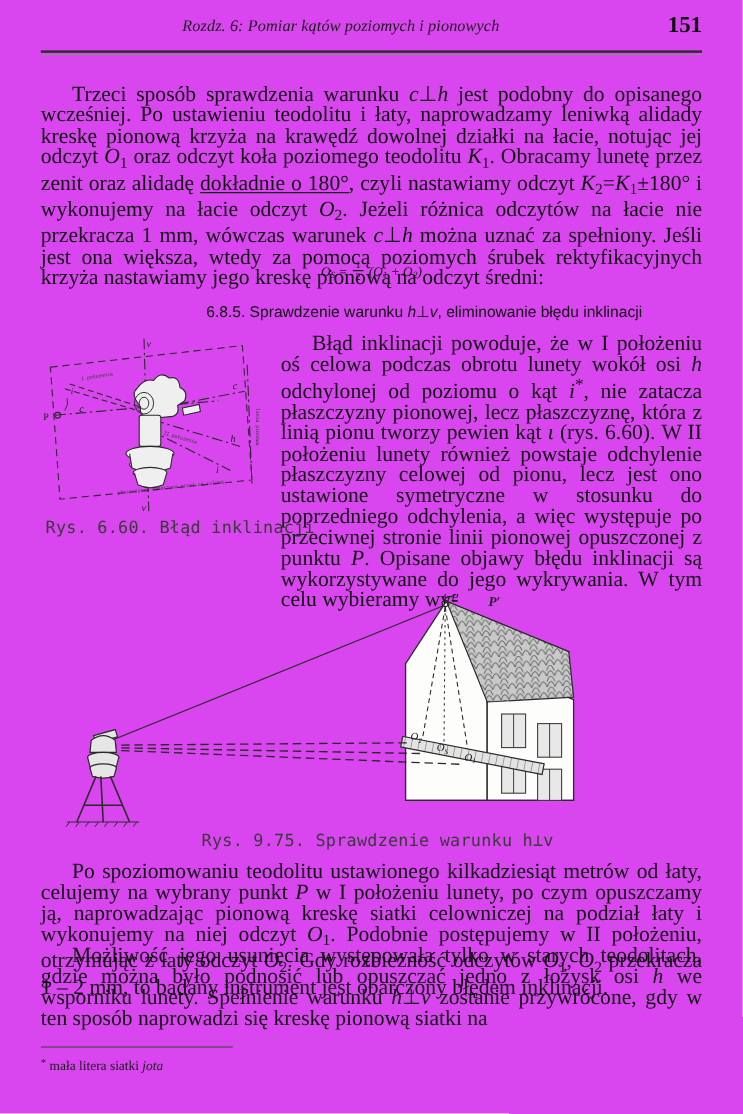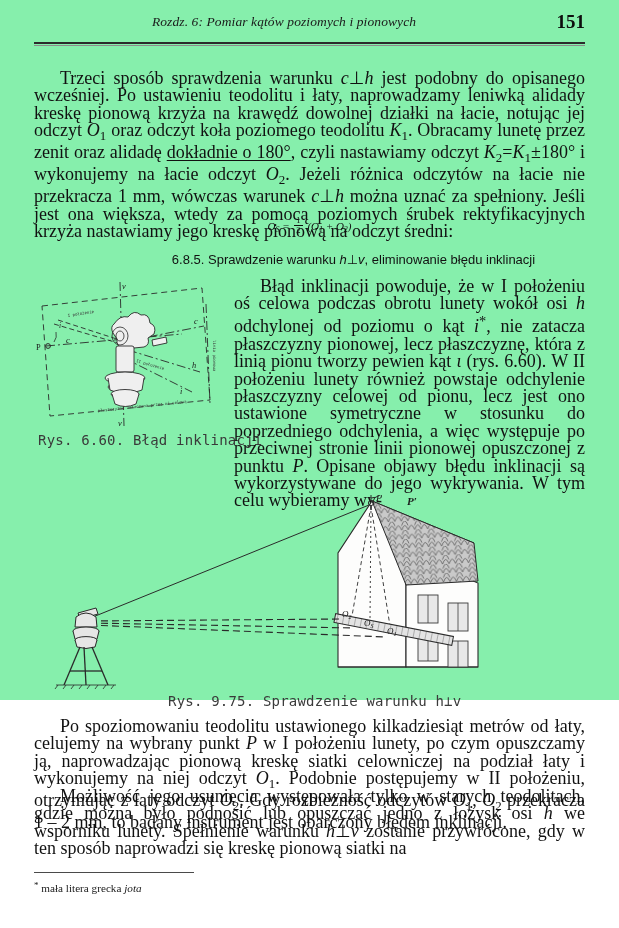--- a/index.html
+++ b/index.html
@@ -11,22 +11,22 @@
     width: 619px;
     height: 928px;
     position: relative;
     font-family: "Liberation Serif", serif;
     color: #111111;
     overflow: hidden;
   }
   .page {
     position: relative;
     width: 619px;
-    height: 700px;
-    background: #86efac;
+    height: 928px;
+    background: #d946ef;
   }
 
   
   .runhead {
     position: absolute;
     left: 34px;
     top: 14px;
     width: 551px;
     height: 30px;
   }
@@ -374,16 +374,16 @@
   <div class="para indent" style="left:34px; top:788px; width:551px;">
     Możliwość jego usunięcia występowała tylko w starych teodolitach, gdzie można było
     podnosić lub opuszczać jedno z łożysk osi <i class="v">h</i> we wsporniku lunety.
     Spełnienie warunku <i class="v">h</i>⊥<i class="v">v</i> zostanie przywrócone, gdy w ten
     sposób naprowadzi się kreskę pionową siatki na
   </div>
 
   <div class="fn-rule"></div>
   <div class="footnote">
     <span class="fnmark">*</span>
-    <span>mała litera grecka </span><i>jota</i>
+    <span>mała litera siatki </span><i>jota</i>
   </div>
 
 </div>
 
 </body></html>

